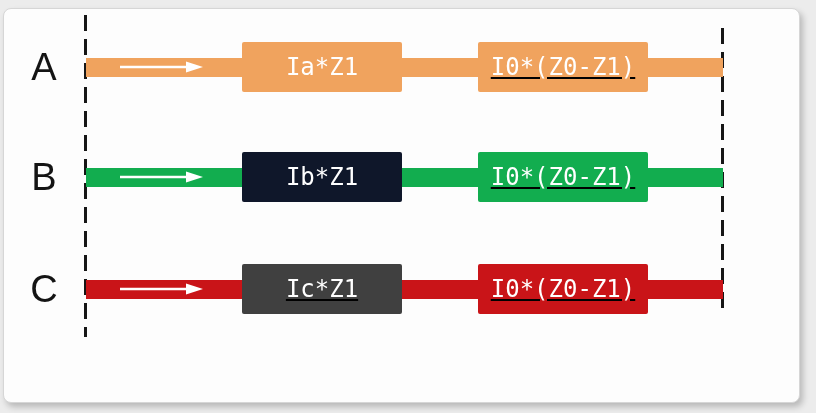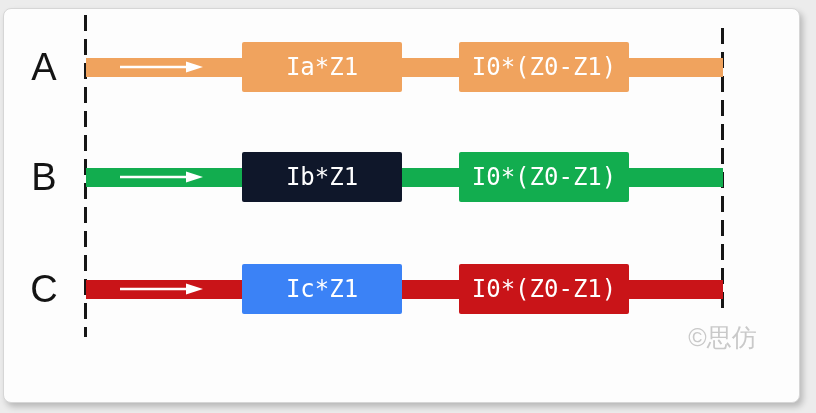--- a/index.html
+++ b/index.html
@@ -25,21 +25,21 @@
   .cond-line{position:absolute;left:86px;width:637px;height:19px;}
   .res-box{
     position:absolute;height:50px;border-radius:2px;
     display:flex;align-items:center;justify-content:center;
   }
   .res-box span{
     font-family:"DejaVu Sans Mono", monospace;
     font-size:24px;color:#ffffff;white-space:pre;
   }
   .box1{left:242px;width:160px;}
-  .box2{left:459px;width:170px;}
+  .box2{left:478px;width:170px;text-decoration:underline;}
   .arrow{position:absolute;left:116px;width:90px;height:16px;}
   .watermark{
     position:absolute;left:645px;top:322px;width:155px;
     text-align:center;color:#c9c9c9;font-size:25px;line-height:30px;
   }
 </style>
 </head>
 <body>
 
 <div class="card"></div>
@@ -79,25 +79,24 @@
     </div>
   </div>
 
   <div>
     <div class="phase-label" style="top:266px;">C</div>
     <div class="cond-line" style="top: 280px; background-color: rgb(201, 20, 24);"></div>
     <svg class="arrow" style="top:281px;" viewBox="0 0 90 16">
       <line x1="4" y1="8" x2="72" y2="8" stroke="#ffffff" stroke-width="2.6"></line>
       <polygon points="70,2.5 87,8 70,13.5" fill="#ffffff"></polygon>
     </svg>
-    <div class="res-box box1" style="top: 264px; background-color: #3b82f6;">
+    <div class="res-box box1" style="top: 264px; background-color: #404040; text-decoration: underline;">
       <span>Ic*Z1</span>
     </div>
     <div class="res-box box2" style="top: 264px; background-color: rgb(201, 20, 24);">
       <span>I0*(Z0-Z1)</span>
     </div>
   </div>
 
   <div class="watermark">
-    <div>©思仿</div>
   </div>
 
 </div>
 
 </body></html>

